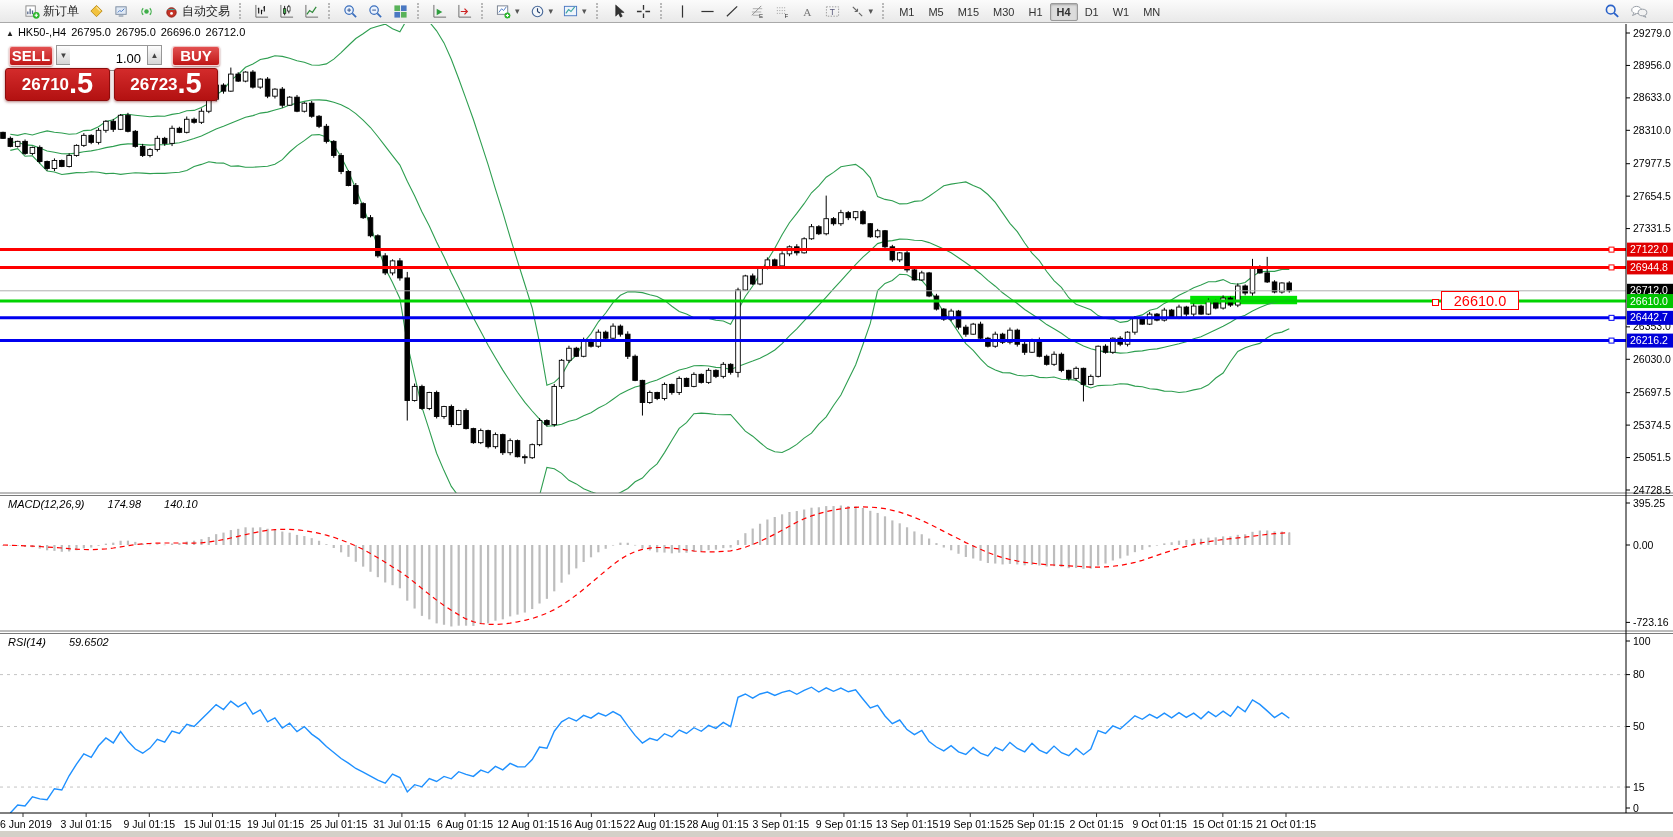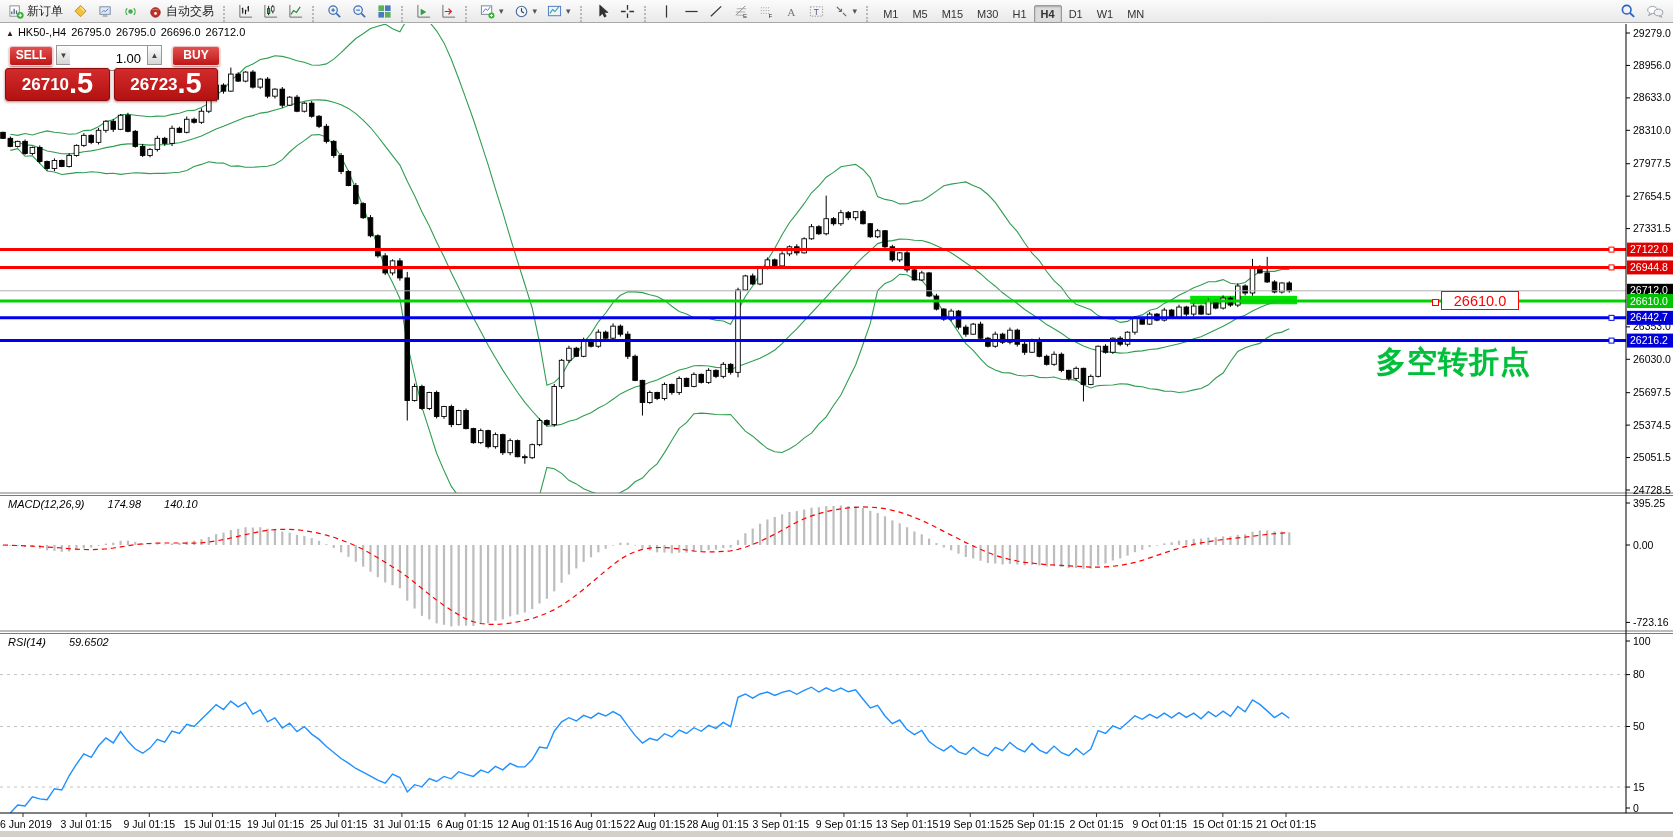--- a/index.html
+++ b/index.html
@@ -1,21 +1,21 @@
 <!DOCTYPE html>
 <html><head>
 <meta charset="utf-8">
 <style>
   html,body{margin:0;padding:0;background:#fff;}
   #app{position:relative;width:1673px;height:837px;overflow:hidden;background:#fff;
        font-family:"Liberation Sans", sans-serif;}
   
   #toolbar{position:absolute;left:0;top:0;width:1673px;height:23px;z-index:20;
-    display:flex;align-items:flex-end;background:linear-gradient(#fbfbfb,#e9e9e9);
-    border-bottom:1px solid #a9a9a9;box-sizing:border-box;padding:0 4px;}
+    display:flex;align-items:center;background:linear-gradient(#fbfbfb,#e9e9e9);
+    border-bottom:1px solid #a9a9a9;box-sizing:border-box;padding:0 20px;}
   .tb{display:flex;align-items:center;gap:3px;height:20px;padding:0 4px;border:1px solid transparent;
       border-radius:2px;font-size:12px;color:#222;cursor:default;}
   .tb svg{display:block;}
   .sep{width:4px;height:16px;border-left:2px dotted #b9b9b9;margin:0 4px;}
   .dd{font-size:9px;color:#555;margin-left:1px;}
   .tf{font-size:11px;color:#333;padding:2px 6px;border:1px solid transparent;border-radius:2px;}
   .tf.active{background:#dcdcdc;border:1px solid #9a9a9a;box-shadow:inset 0 1px 2px rgba(0,0,0,.25);font-weight:bold;}
   #tb-right{margin-left:auto;display:flex;align-items:center;}
   
   #chart-svg{position:absolute;left:0;top:0;z-index:1;}
@@ -30,21 +30,21 @@
   #price-note{left:1441px;top:291px;width:78px;height:19px;border:1.5px solid #f00;background:#fff;
     color:#f00;font-size:14.5px;text-align:center;line-height:19px;box-sizing:border-box;}
   #price-note .sq{position:absolute;left:-10px;top:7px;width:5px;height:5px;border:1px solid #f00;background:#fff;}
   #cn-note{left:1376px;top:342px;font-size:30px;font-weight:bold;color:#00bf3a;letter-spacing:1px;
     text-shadow:0 0 1px rgba(0,160,50,.4);white-space:nowrap;}
   
   #trade-panel{position:absolute;left:5px;top:44px;width:213px;z-index:8;}
   .tp-row{position:relative;height:22px;}
   .tpbtn{position:absolute;top:2px;height:18px;background:linear-gradient(#e25050,#c01616);
     border:1px solid rgba(255,255,255,.75);border-radius:3px;color:#fff;font-weight:bold;
-    font-size:12px;text-align:center;line-height:17px;box-shadow:0 1px 2px rgba(100,0,0,.5);}
+    font-size:15px;text-align:center;line-height:17px;box-shadow:0 1px 2px rgba(100,0,0,.5);}
   #btn-sell{left:4px;width:42px;}
   #btn-buy{left:167px;width:46px;text-align:center;}
   .stepbtn{position:absolute;top:1px;width:15px;height:20px;background:linear-gradient(#fdfdfd,#d6d6d6);
     border:1px solid #979797;color:#444;font-size:8px;text-align:center;line-height:19px;box-sizing:border-box;}
   #vol-dn{left:51px;}
   #vol-up{left:142px;}
   #vol-input{position:absolute;left:65px;top:1px;width:77px;height:20px;border:1px solid #979797;
     border-left:none;border-right:none;background:#fff;font-size:13px;text-align:right;
     padding:12px 6px;box-sizing:border-box;font-family:"Liberation Sans",sans-serif;}
   .tp-prices{position:relative;height:35px;margin-top:2px;border-radius:9px;}
@@ -970,15 +970,14 @@
     <span>MACD(12,26,9)</span><span>174.98</span><span>140.10</span>
   </div>
   <div class="ovl" id="rsi-label">
     <span>RSI(14)</span><span>59.6502</span>
   </div>
 
   <div class="ovl" id="price-note">
     <span class="sq"></span>
     <span>26610.0</span>
   </div>
-  <div class="ovl" id="cn-note">多空转折点</div>
 
 </div>
 
 </body></html>

